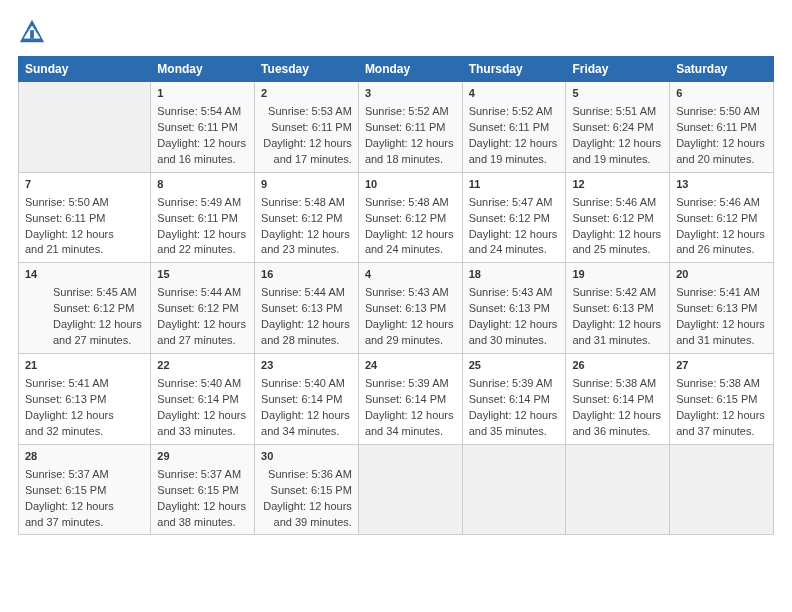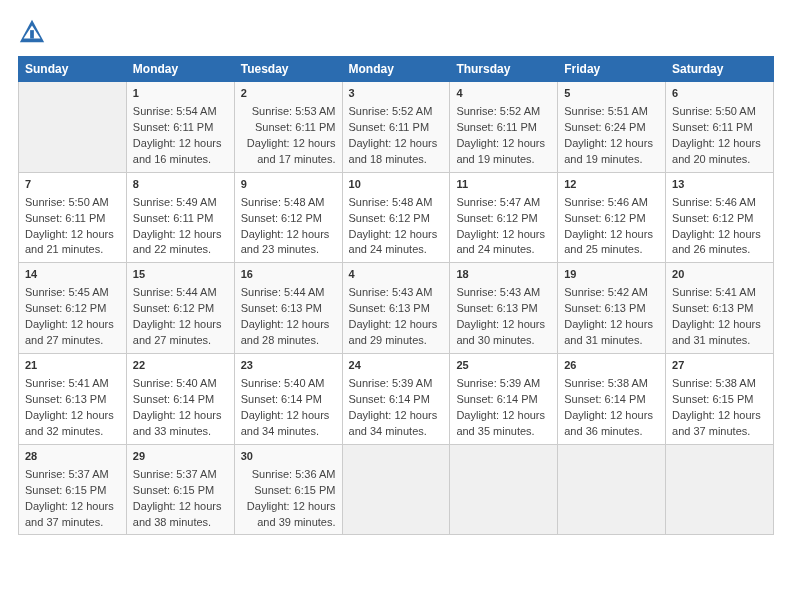--- a/index.html
+++ b/index.html
@@ -226,21 +226,21 @@
             <span class="day-num">13</span>
             <div class="cell-info" style="white-space: pre-line;">Sunrise: 5:46 AM
 Sunset: 6:12 PM
 Daylight: 12 hours
 and 26 minutes.</div>
           </td>
         </tr>
         <tr>
           <td>
             <span class="day-num">14</span>
-            <div class="cell-info" style="white-space: pre-line;">Sunrise: 5:45 AM
+            <div class="cell-info" style="white-space: pre-line; margin-left: 28px;">Sunrise: 5:45 AM
 Sunset: 6:12 PM
 Daylight: 12 hours
 and 27 minutes.</div>
           </td>
           <td>
             <span class="day-num">15</span>
             <div class="cell-info" style="white-space: pre-line;">Sunrise: 5:44 AM
 Sunset: 6:12 PM
 Daylight: 12 hours
 and 27 minutes.</div>

